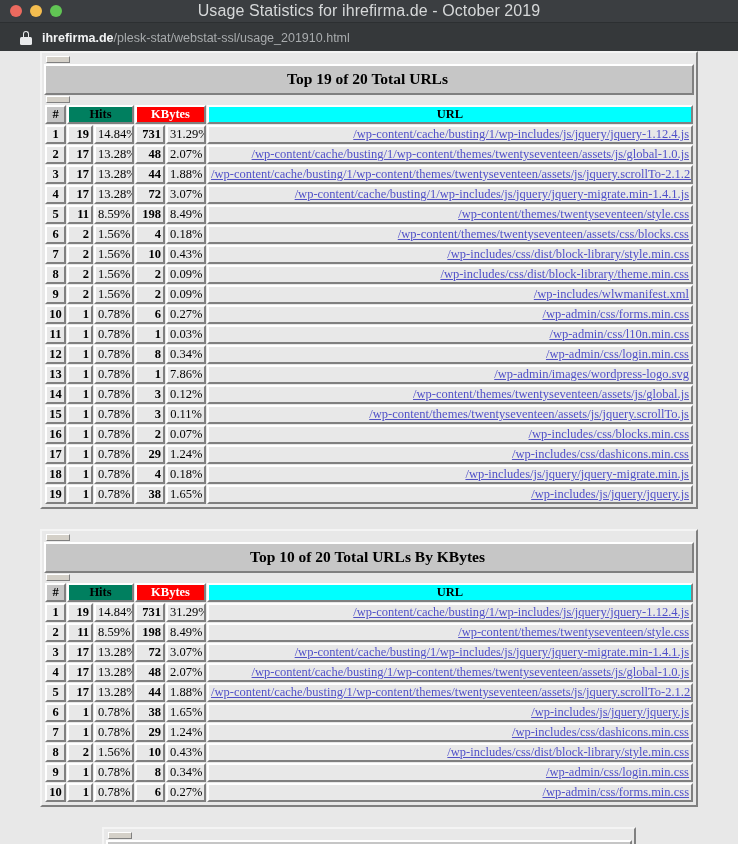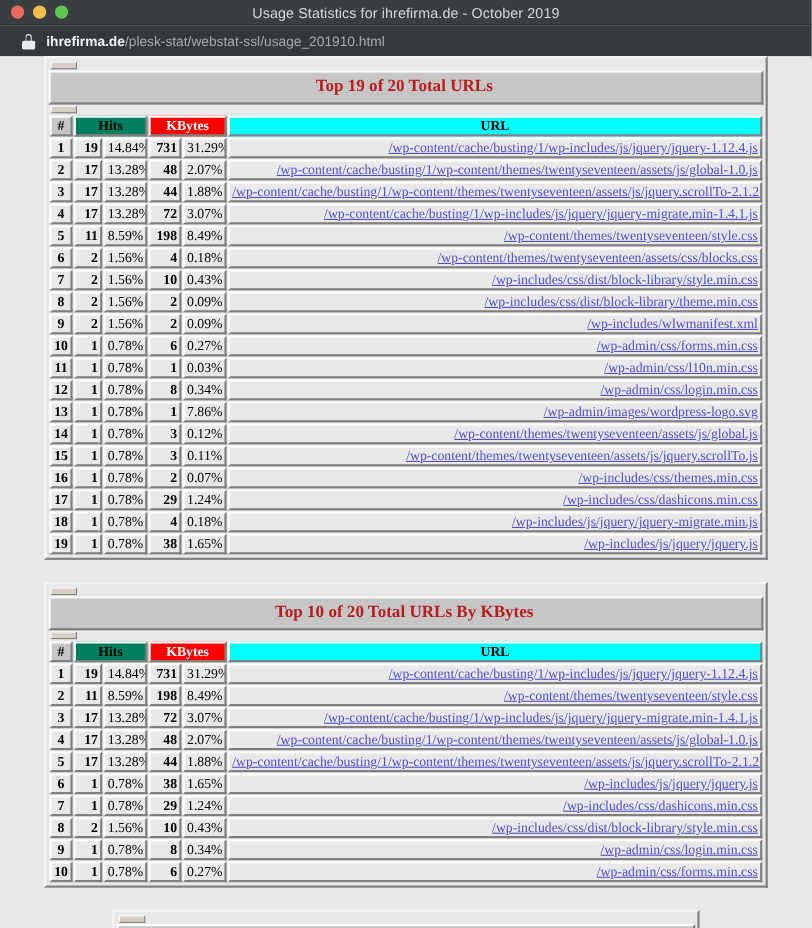--- a/index.html
+++ b/index.html
@@ -44,21 +44,21 @@
     display: block;
   }
   .dot.red { background: #ec6a5f; }
   .dot.yellow { background: #f4bd4f; }
   .dot.green { background: #61c554; }
   .win-title {
     position: absolute;
     left: 0; right: 0;
     text-align: center;
     color: #d6d8d9;
-    font-size: 13px;
+    font-size: 16px;
     font-family: "Liberation Sans", sans-serif;
     letter-spacing: 0.1px;
     pointer-events: none;
   }
   .urlbar {
     height: 29px;
     background: #35383a;
     display: flex;
     align-items: center;
     padding-left: 20px;
@@ -140,21 +140,21 @@
   }
 
   .titlebox {
     border: 2px solid;
     border-color: #ffffff #808080 #808080 #ffffff;
     background: #c6c6c6;
     text-align: center;
     font-family: "Liberation Serif", serif;
     font-weight: bold;
     font-size: 15.5px;
-    color: #b91c1c;
+    color: #000000;
     padding: 4px 3px 5px 0;
     box-sizing: border-box;
   }
 
   table.stats {
     border-collapse: separate;
     border-spacing: 1px;
     width: 100%;
     table-layout: fixed;
     font-family: "Liberation Serif", serif;
@@ -402,21 +402,21 @@
                 <td class="c-val">3</td>
                 <td class="c-pct">0.11%</td>
                 <td class="c-url"><a href="#">/wp-content/themes/twentyseventeen/assets/js/jquery.scrollTo.js</a></td>
               </tr>
               <tr>
                 <td class="c-rank">16</td>
                 <td class="c-val">1</td>
                 <td class="c-pct">0.78%</td>
                 <td class="c-val">2</td>
                 <td class="c-pct">0.07%</td>
-                <td class="c-url"><a href="#">/wp-includes/css/themes.min.css</a></td>
+                <td class="c-url"><a href="#">/wp-includes/css/blocks.min.css</a></td>
               </tr>
               <tr>
                 <td class="c-rank">17</td>
                 <td class="c-val">1</td>
                 <td class="c-pct">0.78%</td>
                 <td class="c-val">29</td>
                 <td class="c-pct">1.24%</td>
                 <td class="c-url"><a href="#">/wp-includes/css/dashicons.min.css</a></td>
               </tr>
               <tr>

